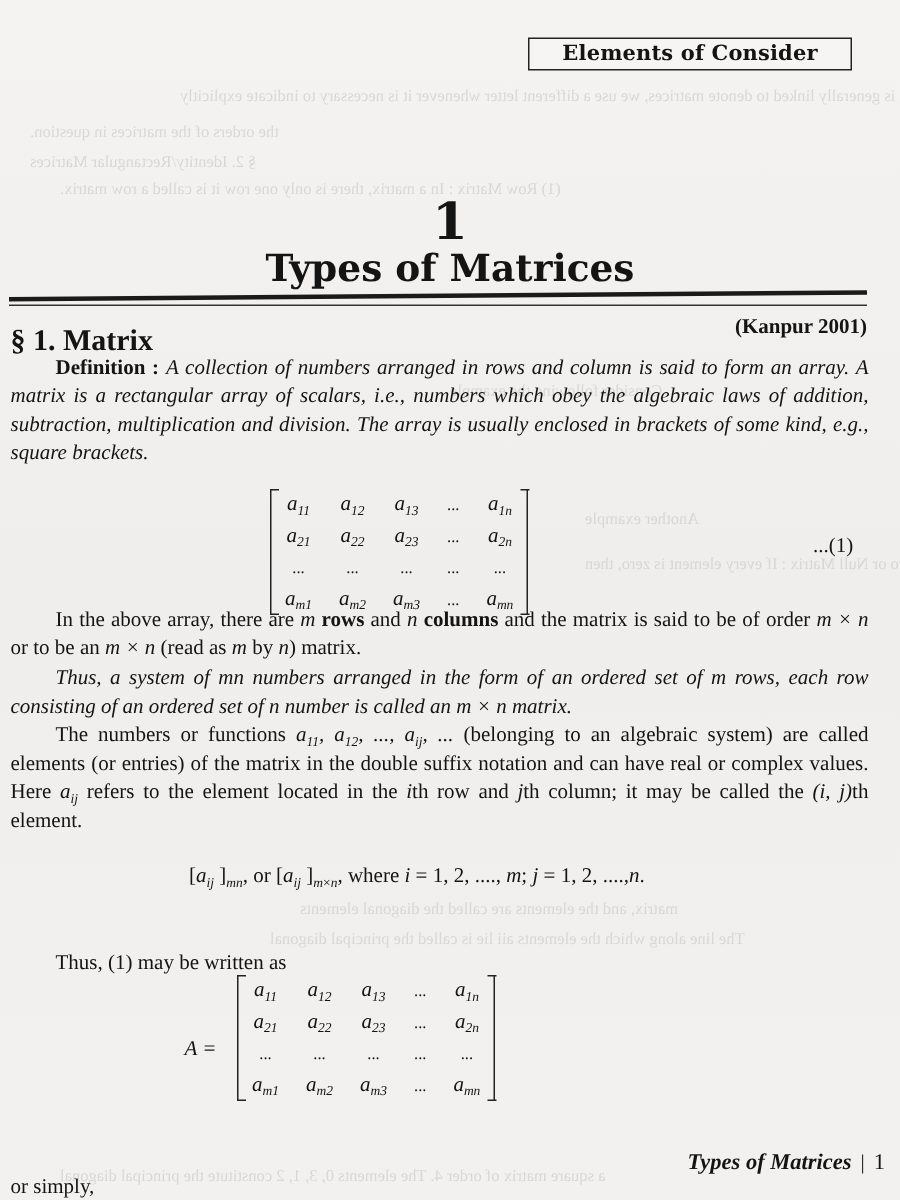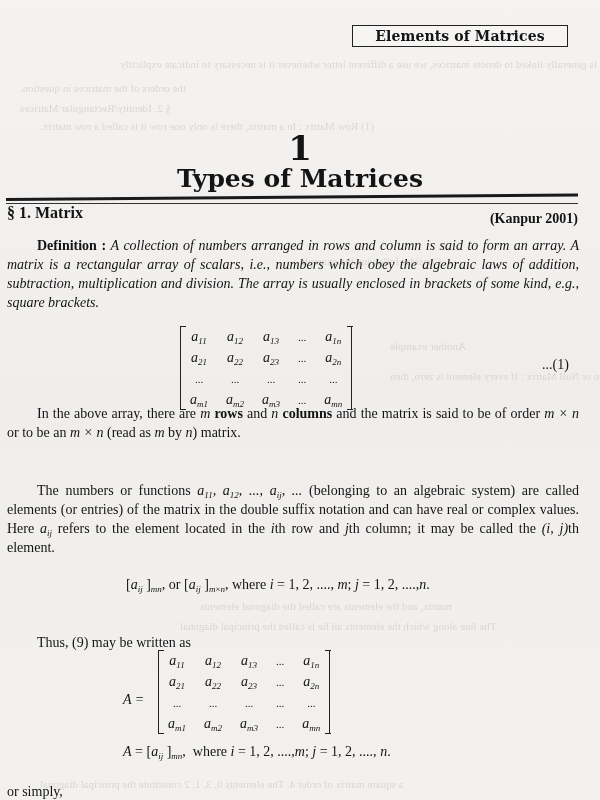--- a/index.html
+++ b/index.html
@@ -71,22 +71,22 @@
       transform: rotate(-0.45deg);
       transform-origin: left center;
     }
     .rule-thin {
       position: absolute;
       left: 6px; top: 203px; width: 572px; height: 1px;
       background: #333;
     }
     .section-heading {
       position: absolute;
-      left: 7px; top: 204px;
-      font-size: 16px;
+      left: 7px; top: 216px;
+      font-size: 20px;
       font-weight: bold;
     }
     .section-ref {
       position: absolute;
       right: 22px; top: 211px;
       font-size: 14px;
       font-weight: bold;
     }
     .para {
       position: absolute;
@@ -150,21 +150,21 @@
   <div class="bleed" style="left:20px; top:82px;">the orders of the matrices in question.</div>
   <div class="bleed" style="left:20px; top:102px;">§ 2. Identity/Rectangular Matrices</div>
   <div class="bleed" style="left:40px; top:120px;">(1) Row Matrix : In a matrix, there is only one row it is called a row matrix.</div>
   <div class="bleed" style="left:300px; top:255px;">Consider following the example</div>
   <div class="bleed" style="left:390px; top:340px;">Another example</div>
   <div class="bleed" style="left:390px; top:370px;">(2) Zero or Null Matrix : If every element is zero, then</div>
   <div class="bleed" style="left:200px; top:600px;">matrix, and the elements are called the diagonal elements</div>
   <div class="bleed" style="left:180px; top:620px;">The line along which the elements aii lie is called the principal diagonal</div>
   <div class="bleed" style="left:40px; top:778px;">a square matrix of order 4. The elements 0, 3, 1, 2 constitute the principal diagonal</div>
 
-  <div class="header-box">Elements of Matrices</div>
+  <div class="header-box">Elements of Consider</div>
 
   <div class="chapter-num">1</div>
   <div class="chapter-title">Types of Matrices</div>
   <div class="rule-thick"></div>
   <div class="rule-thin"></div>
 
   <div class="section-heading">§ 1. Matrix</div>
   <div class="section-ref">(Kanpur 2001)</div>
 
   <div class="para" style="top:236px;">
@@ -206,33 +206,36 @@
       </tr>
     </tbody>
       </table>
   </div>
   <div class="eq-num" style="left:542px; top:357px;">...(1)</div>
 
   <div class="para" style="top:404px;">
     <span class="ind"></span><span>In the above array, there are </span><span class="it">m</span><span class="b"> rows</span><span> and </span><span class="it">n</span><span class="b"> columns</span><span> and the matrix is said to be of order </span><span class="it">m × n</span><span> or to be an </span><span class="it">m × n</span><span> (read as </span><span class="it">m</span><span> by </span><span class="it">n</span><span>) matrix.</span>
   </div>
 
+  <div class="para it" style="top:443px;">
+    <span class="ind"></span><span>Thus, a system of mn numbers arranged in the form of an ordered set of m rows, each row consisting of an ordered set of n number is called an m × n matrix.</span>
+  </div>
 
   <div class="para" style="top:481px;">
     <span class="ind"></span><span>The numbers or functions </span><span class="it">a<sub>11</sub>, a<sub>12</sub>, ..., a<sub>ij</sub>, ...</span><span> (belonging to an algebraic system) are called elements (or entries) of the matrix in the double suffix notation and can have real or complex values. Here </span><span class="it">a<sub>ij</sub></span><span> refers to the element located in the </span><span class="it">i</span><span>th row and </span><span class="it">j</span><span>th column; it may be called the </span><span class="it">(i, j)</span><span>th element.</span>
   </div>
 
 
   <div class="abs" style="left:126px; top:577px; font-size:14px; white-space:nowrap;">
     [<i>a</i><sub><i>ij</i></sub> ]<sub><i>mn</i></sub>, or [<i>a</i><sub><i>ij</i></sub> ]<sub><i>m</i>×<i>n</i></sub>, where <i>i</i> = 1, 2, ...., <i>m</i>; <i>j</i> = 1, 2, ....,<i>n</i>.
   </div>
 
 
   <div class="para" style="top:633px;">
-    <span class="ind"></span><span>Thus, (9) may be written as</span>
+    <span class="ind"></span><span>Thus, (1) may be written as</span>
   </div>
 
   <div class="abs" style="left:123px; top:692px; font-size:14px; font-style:italic;">A =</div>
   <div class="matrix" style="left:158px; top:650px;">
     <table>
       <tbody>
           <tr>
         <td>a<sub>11</sub></td>
         <td>a<sub>12</sub></td>
         <td>a<sub>13</sub></td>
@@ -258,18 +261,18 @@
         <td>a<sub><i>m</i>2</sub></td>
         <td>a<sub><i>m</i>3</sub></td>
         <td class="dots">...</td>
         <td>a<sub><i>mn</i></sub></td>
       </tr>
     </tbody>
       </table>
   </div>
 
   <div class="abs" style="left:7px; top:784px; font-size:14px;">or simply,</div>
-  <div class="abs" style="left:123px; top:744px; font-size:14px; white-space:nowrap;">
-    <i>A</i> = [<i>a</i><sub><i>ij</i></sub> ]<sub><i>mn</i></sub>,&nbsp; where <i>i</i> = 1, 2, ....,<i>m</i>; <i>j</i> = 1, 2, ...., <i>n</i>.
-  </div>
-
+
+  <div class="footer">
+    <span class="ft">Types of Matrices</span><span class="sep">|</span><span>1</span>
+  </div>
 
 </div>
 
 </body></html>

